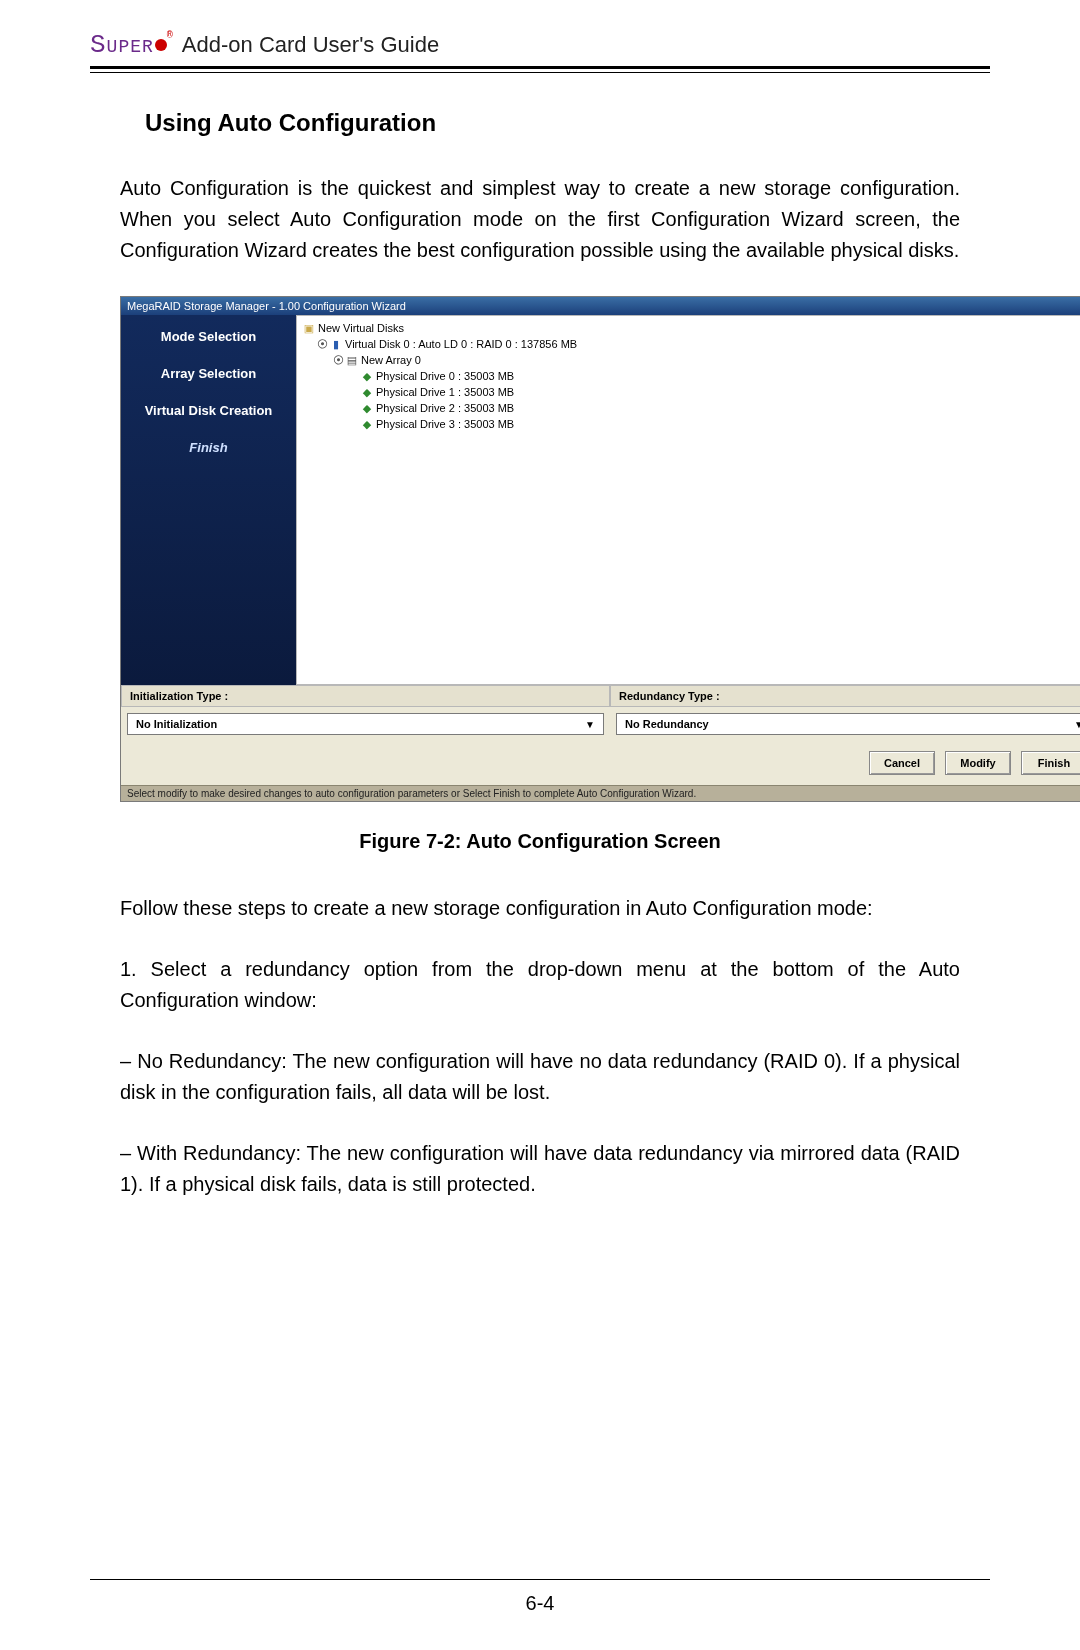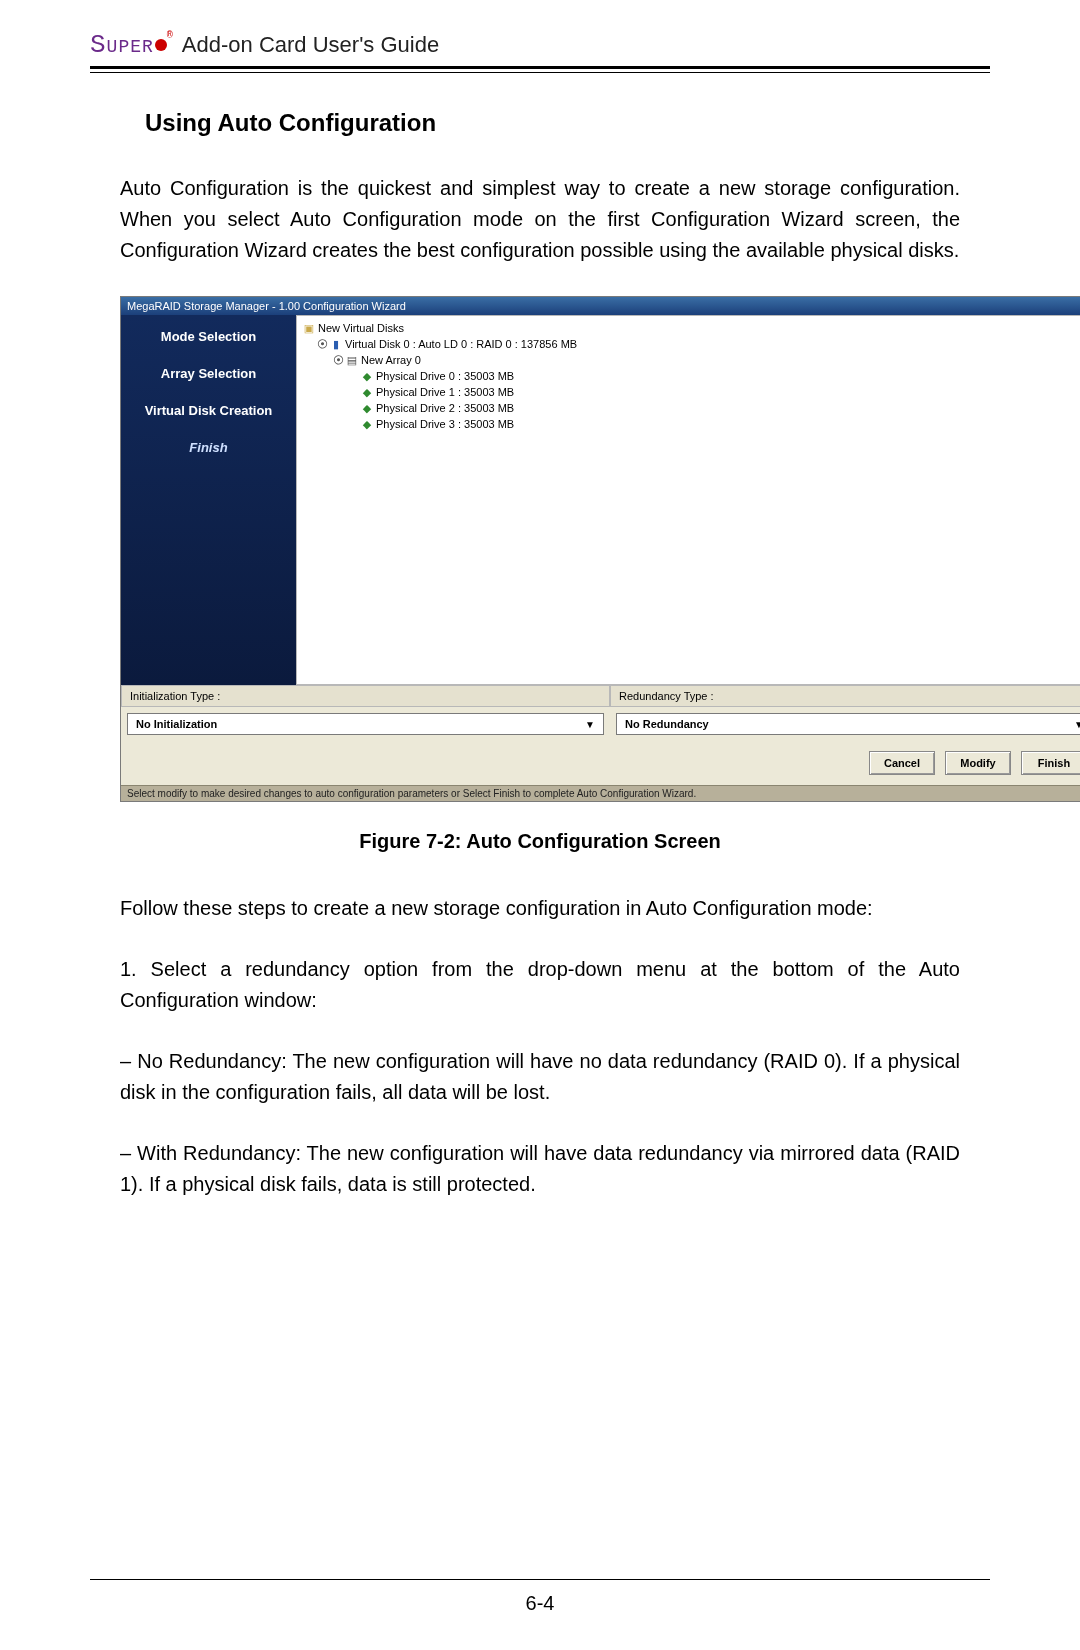--- a/index.html
+++ b/index.html
@@ -132,21 +132,21 @@
   }
   .bottom-options .col {
     flex: 1;
     border-top: 1px solid #b8b8b8;
   }
   .opt-label {
     background: #e5e1cf;
     border: 1px solid #b8b8b8;
     border-top: none;
     padding: 4px 8px;
-    font-weight: 400;
+    font-weight: 700;
     font-size: 11px;
   }
   .opt-select {
     display: flex;
     align-items: center;
     border: 1px solid #7a7a7a;
     margin: 6px;
     background: #fff;
     height: 22px;
     padding: 0 8px;

